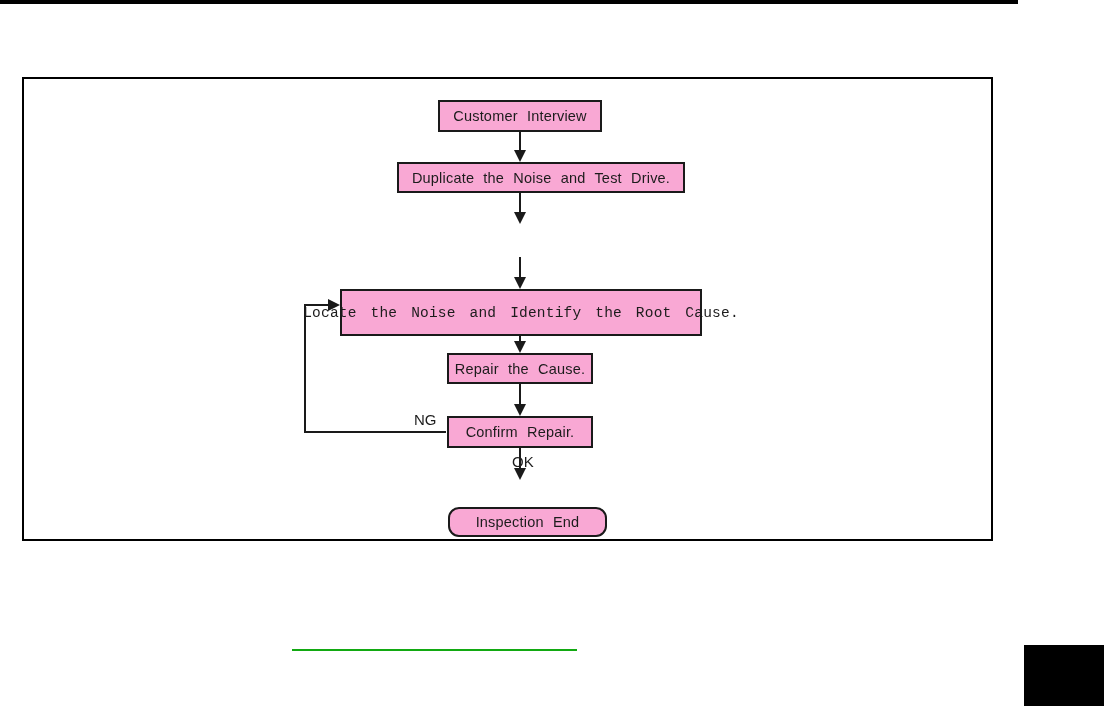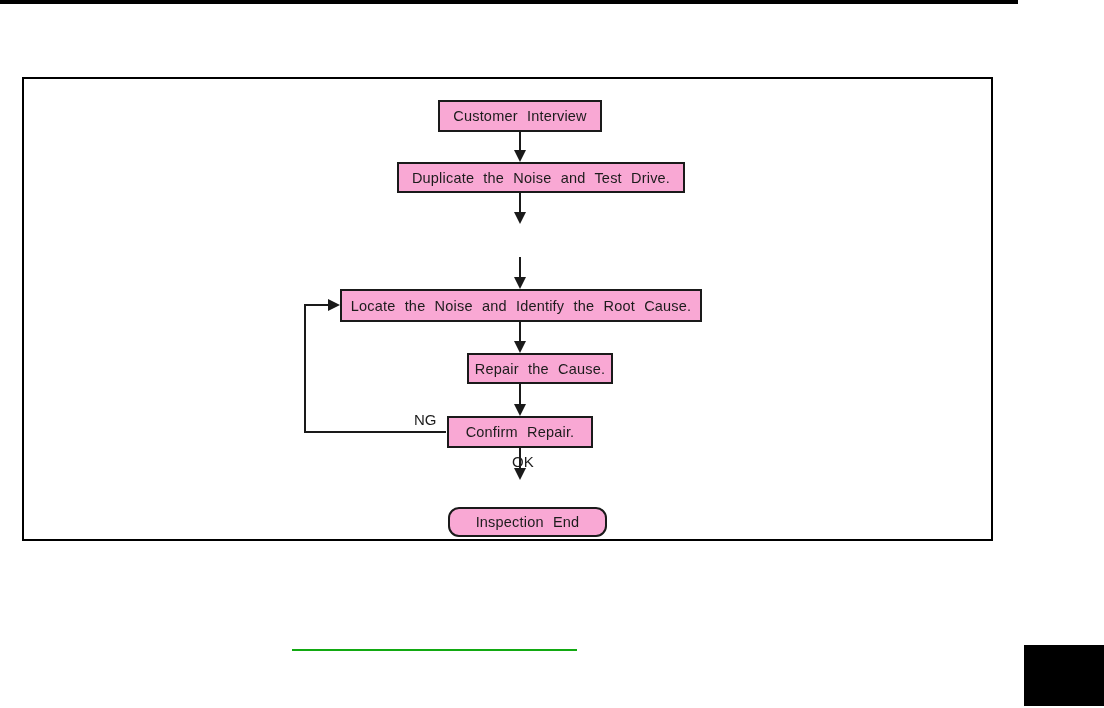--- a/index.html
+++ b/index.html
@@ -39,22 +39,22 @@
     font-size: 14.5px;
     color: #1c1c1c;
     word-spacing: 5px;
     letter-spacing: 0.2px;
     white-space: nowrap;
     z-index: 2;
   }
   .node-1 { left: 438px; top: 100px; width: 164px; height: 32px; }
   .node-2 { left: 377px; top: 162px; width: 288px; height: 31px; margin-left: 20px; }
   .node-3 { left: 389px; top: 224px; width: 262px; height: 33px; }
-  .node-4 { left: 340px; top: 289px; width: 362px; height: 33px; }
-  .node-5 { left: 447px; top: 353px; width: 146px; height: 31px; margin-left: 20px; }
+  .node-4 { left: 340px; top: 289px; width: 362px; height: 47px; font-family: Liberation Mono, monospace; }
+  .node-5 { left: 447px; top: 353px; width: 146px; height: 31px; }
   .node-6 { left: 447px; top: 416px; width: 146px; height: 32px; }
   .node-7 { left: 448px; top: 507px; width: 159px; height: 30px; border-radius: 11px; }
 
   .edge-label {
     position: absolute;
     font-size: 15px;
     color: #1c1c1c;
     z-index: 3;
     white-space: nowrap;
     text-align: right;

